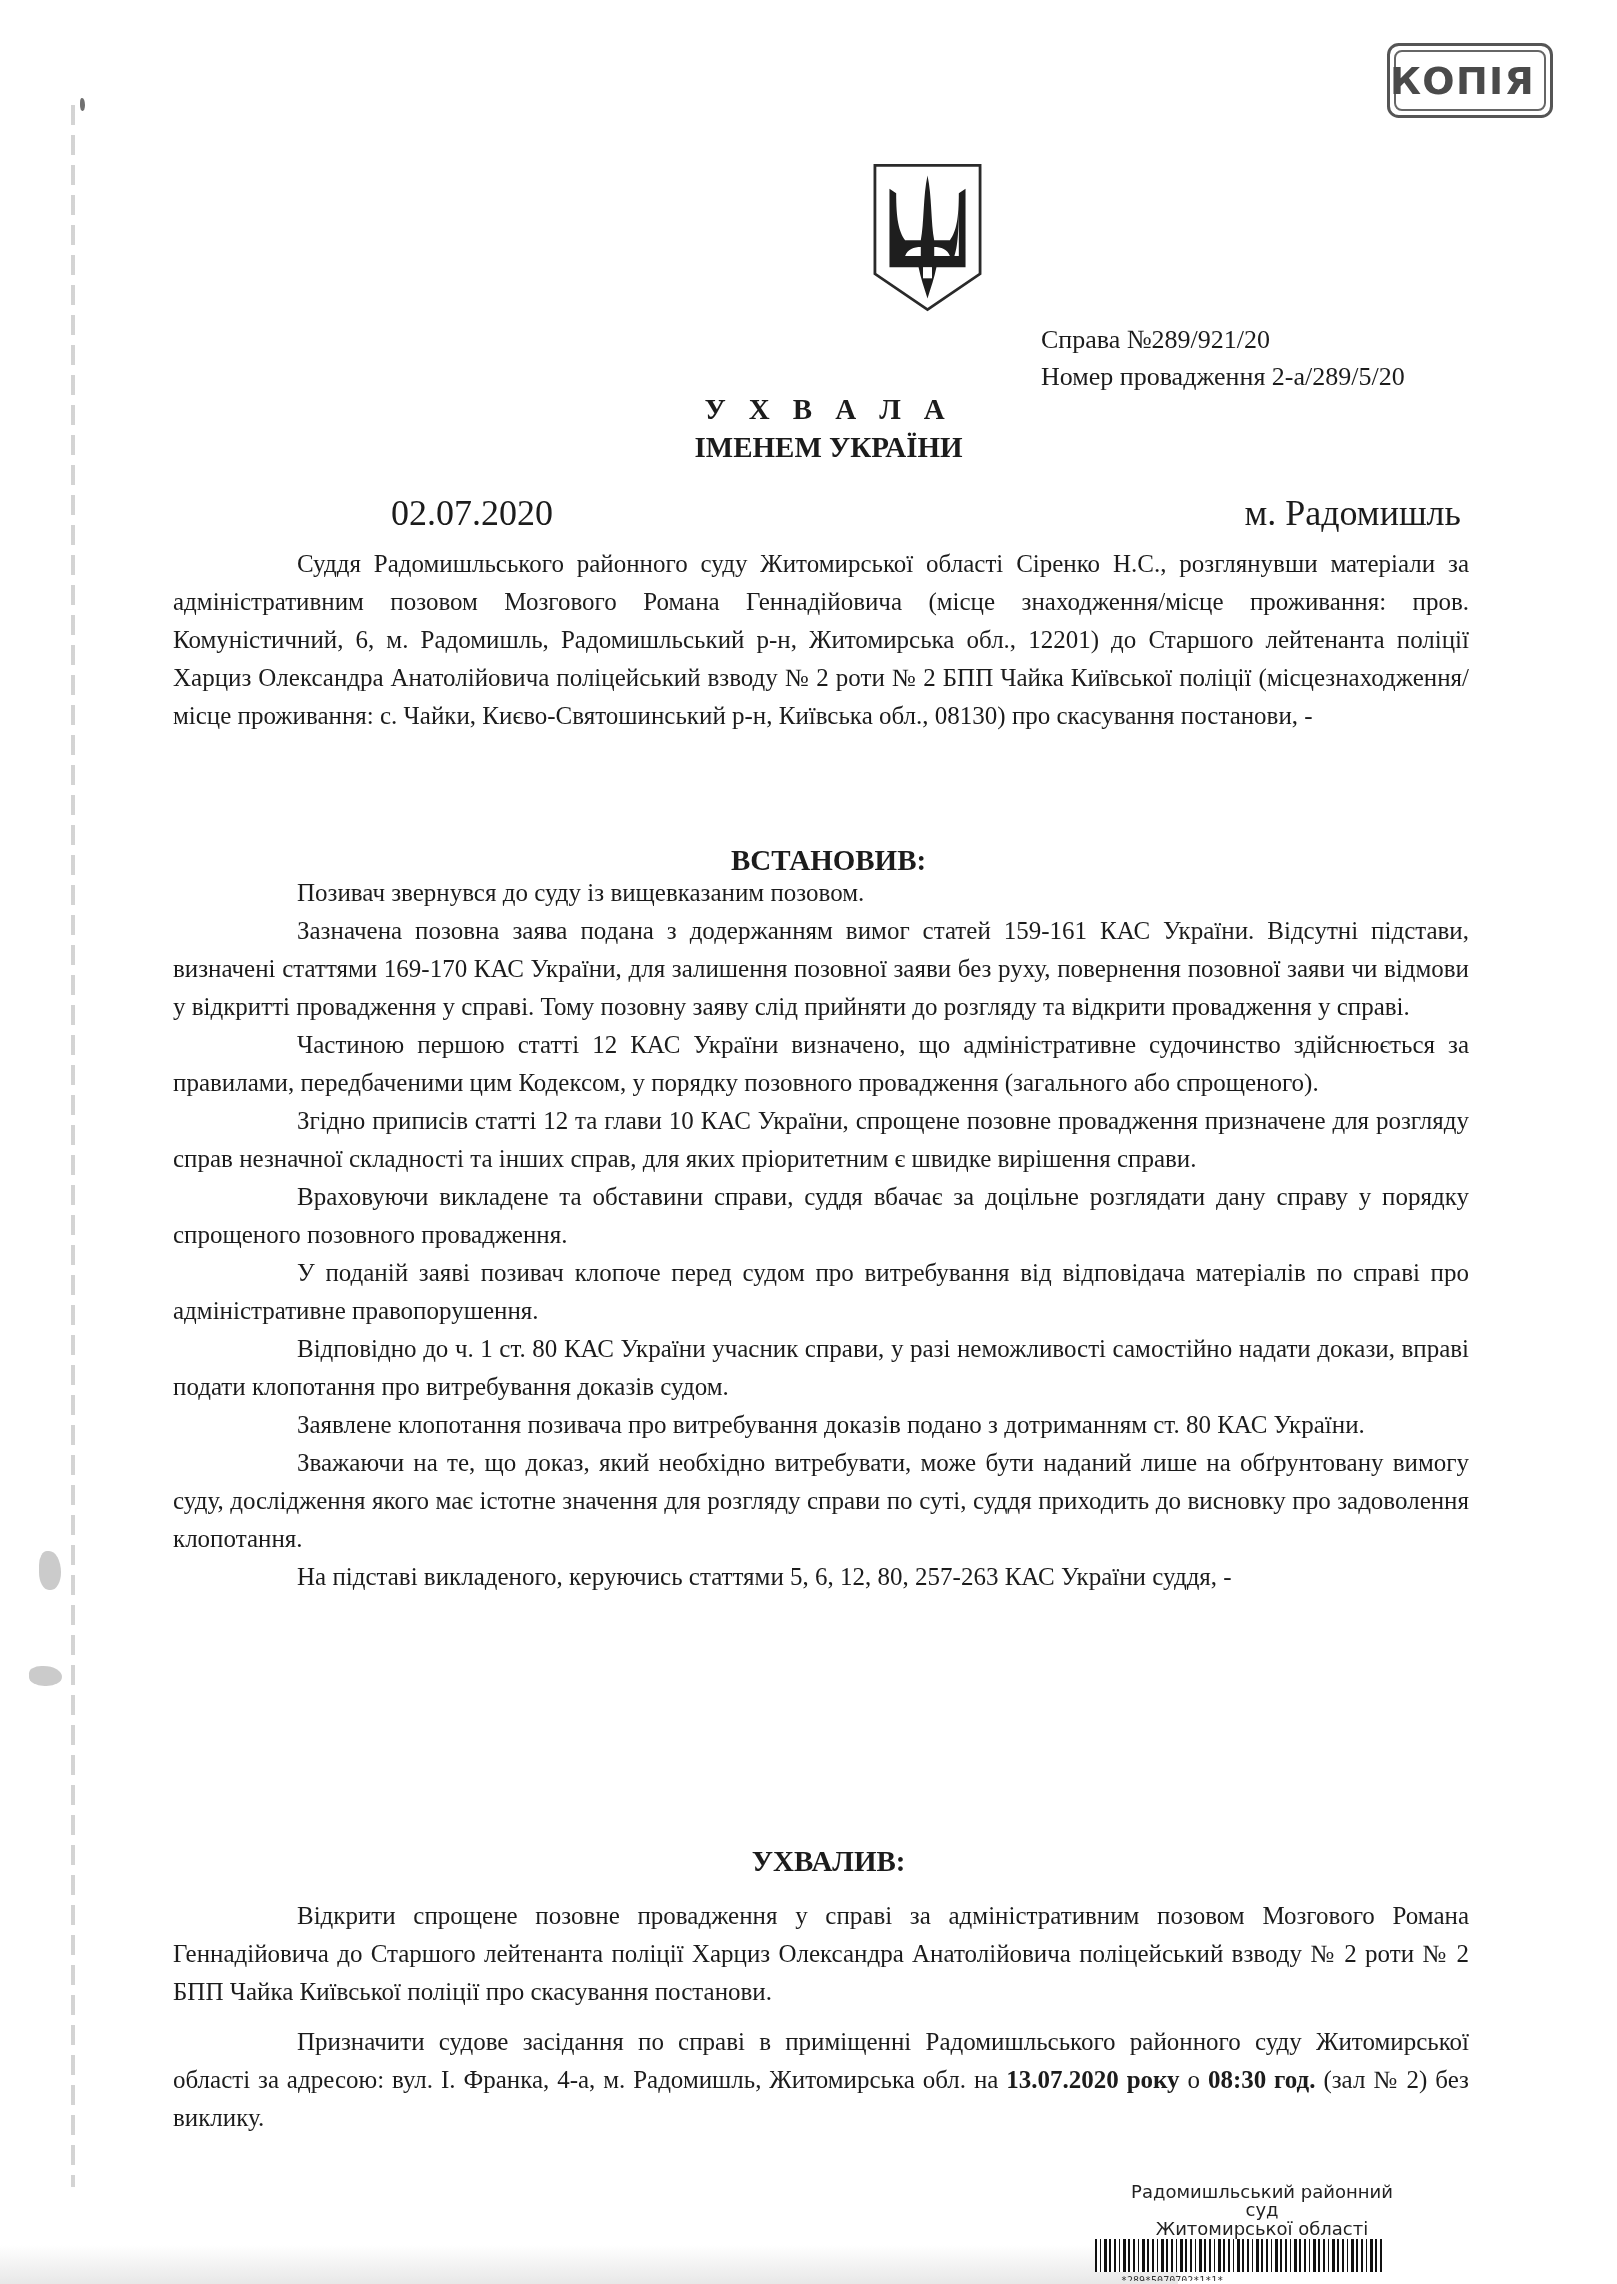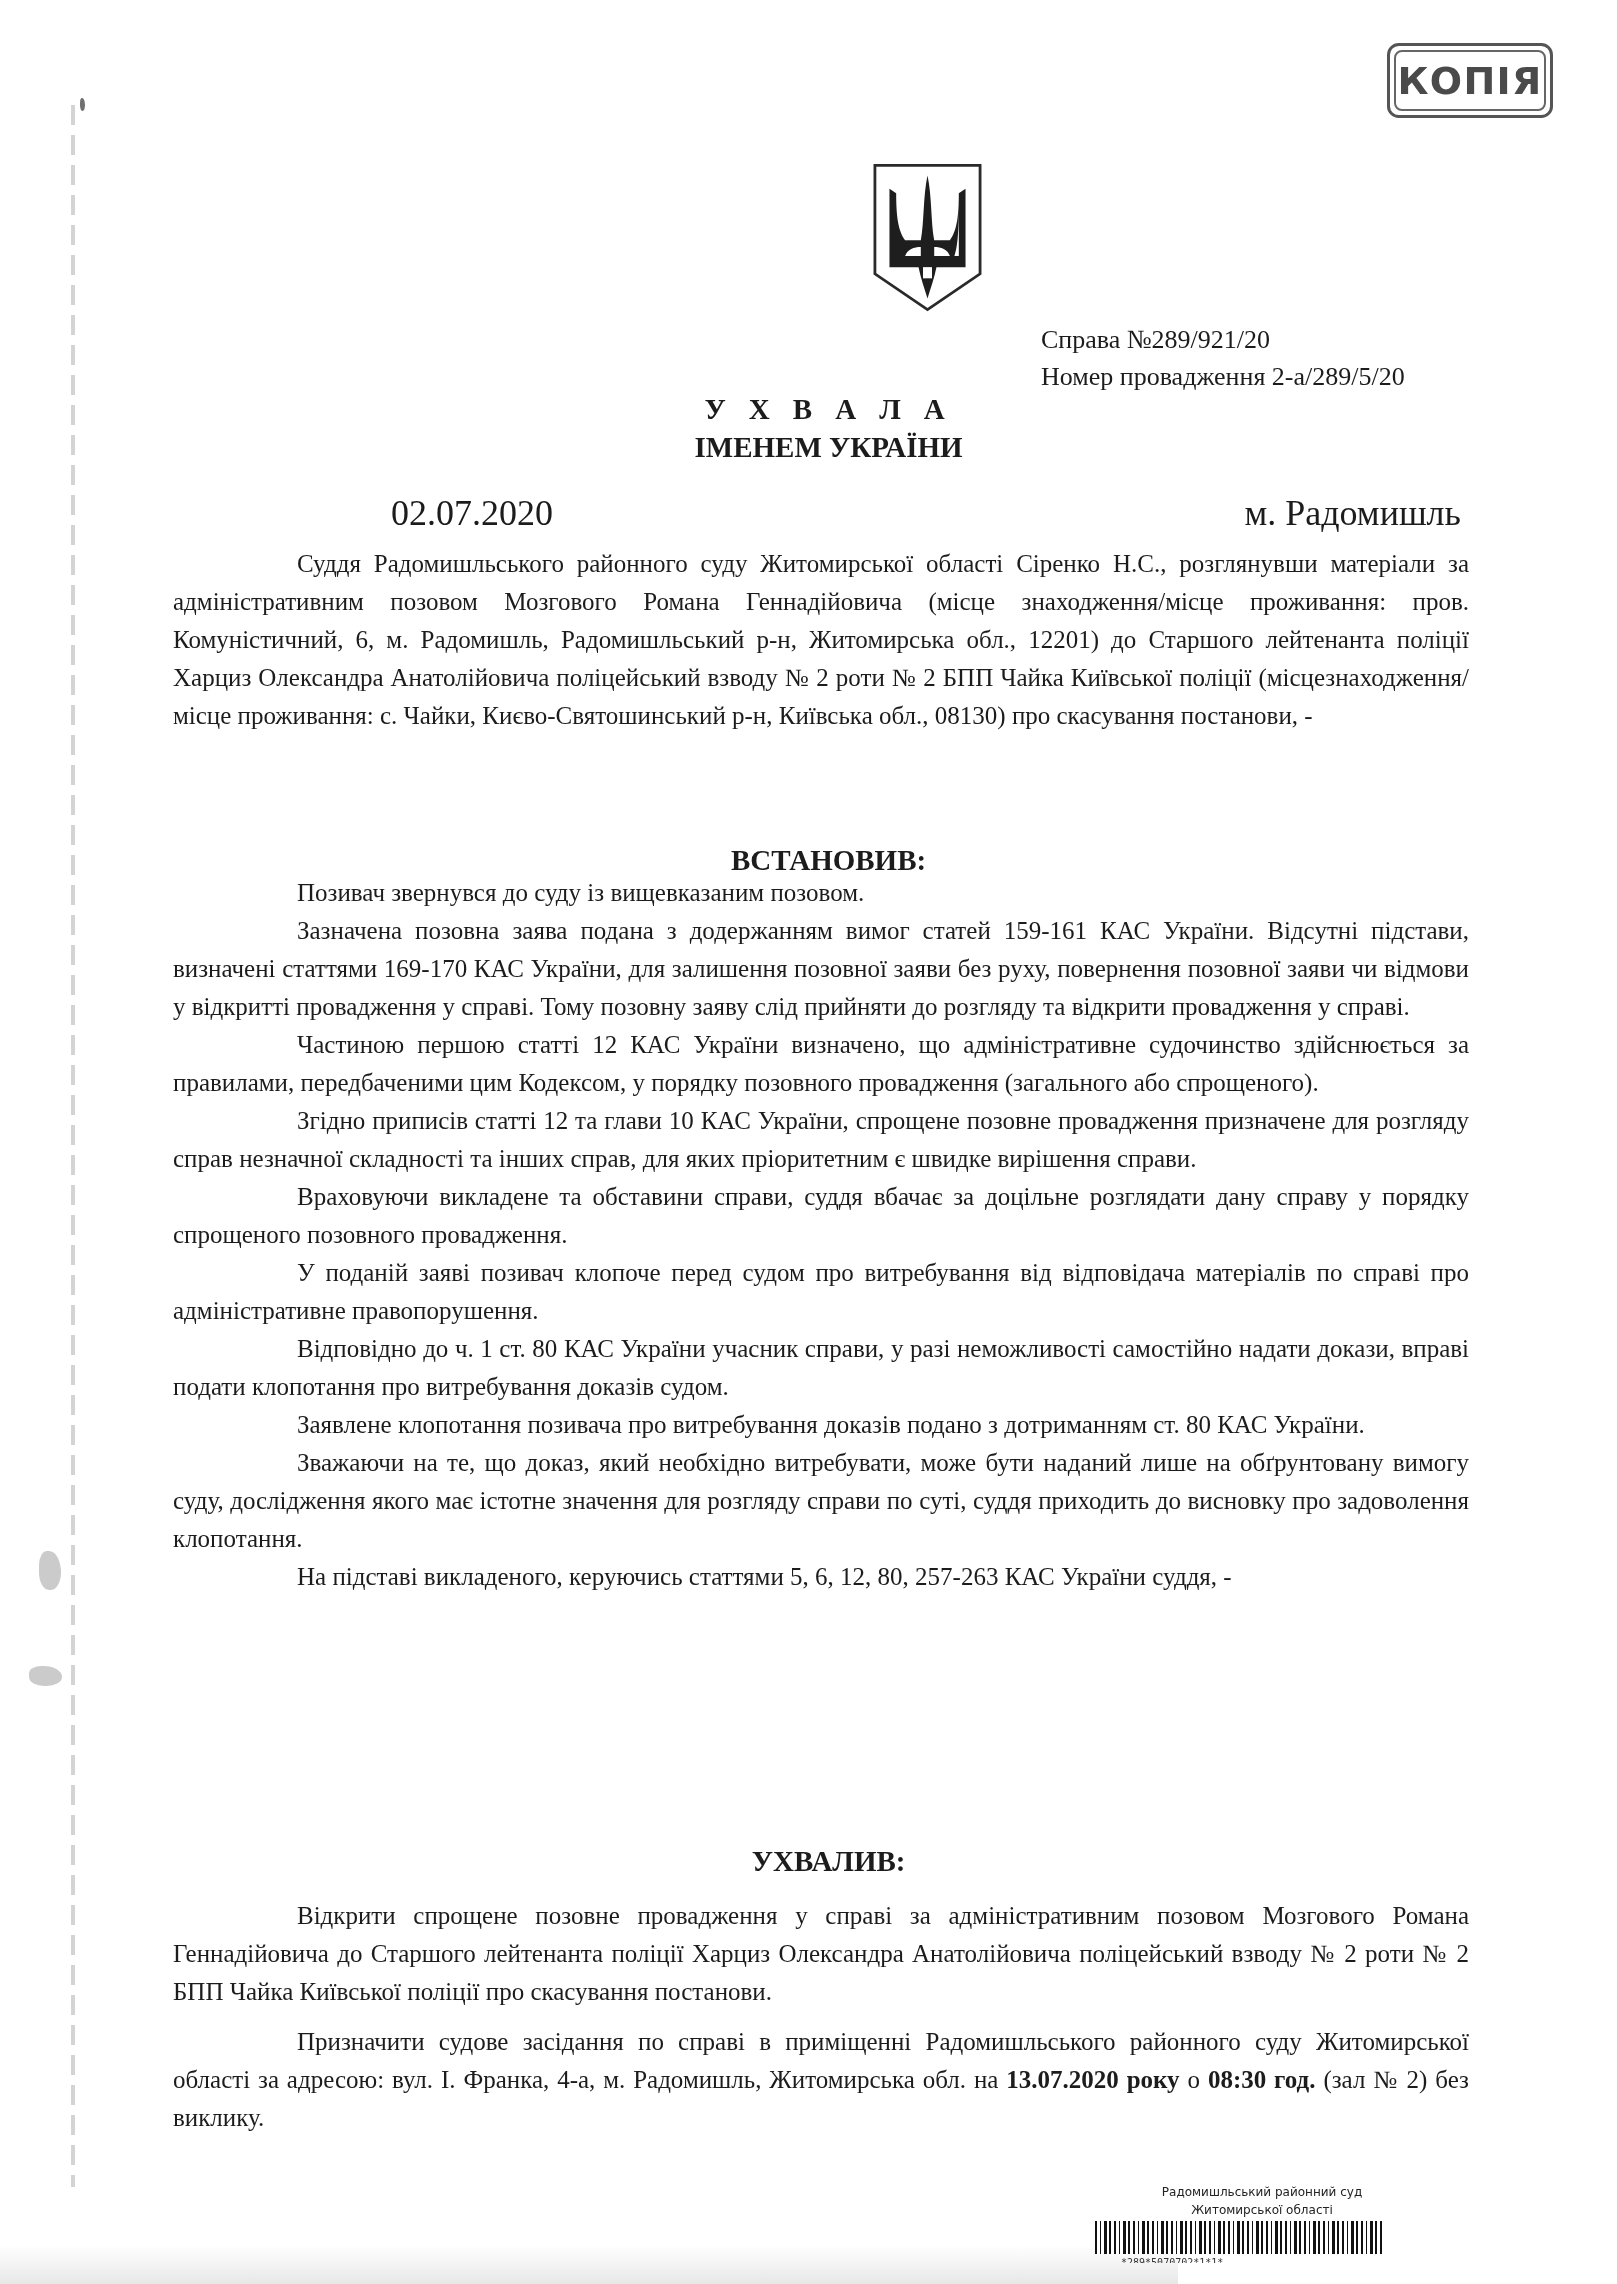--- a/index.html
+++ b/index.html
@@ -17,21 +17,21 @@
   .scan-bottom {
     position: absolute; left: 0; bottom: 0; width: 1178px; height: 39px;
     background: linear-gradient(to top, #d8d8d8, rgba(255,255,255,0));
     opacity: .6;
   }
 
   
   .stamp {
     position: absolute; left: 1387px; top: 43px; width: 166px; height: 75px;
     border: 3.3px solid #555; border-radius: 11.8px; box-sizing: border-box;
-    display: flex; align-items: center; justify-content: center;
+    display: flex; align-items: center; justify-content: flex-start;
   }
   .stamp::before {
     content: ""; position: absolute; inset: 3.9px; border: 2px solid #666; border-radius: 7.9px;
   }
   .stamp span {
     font-family: "DejaVu Sans", sans-serif; font-weight: bold; font-size: 38px;
     color: #4a4a4a; letter-spacing: 1.3px; position: relative;
   }
 
   
@@ -63,21 +63,21 @@
     position: absolute; left: 0; width: 100%; text-align: center;
     font-weight: bold; font-size: 29px; left: 19.6px;
   }
 
   b.strong { font-weight: bold; }
 
   .barcode-block {
     position: absolute; left: 1095px; top: 2183px; width: 308px;
   }
   .barcode-label {
-    font-family: "DejaVu Sans", sans-serif; font-size: 12px; line-height: 18.3px;
+    font-family: "DejaVu Sans", sans-serif; font-size: 18px; line-height: 18.3px;
     text-align: center; color: #222; padding-left: 26px;
   }
   .barcode {
     height: 33px; width: 288px; margin-top: 1.3px;
     background: repeating-linear-gradient(90deg,
       #111 0 2px, #fff 2px 4.6px, #111 4.6px 5.9px, #fff 5.9px 9.2px,
       #111 9.2px 12.4px, #fff 12.4px 14.4px, #111 14.4px 15.7px, #fff 15.7px 19px);
   }
   .barcode-text {
     font-family: "DejaVu Sans Mono", monospace; font-size: 10px; height: 9.2px; overflow: hidden;

